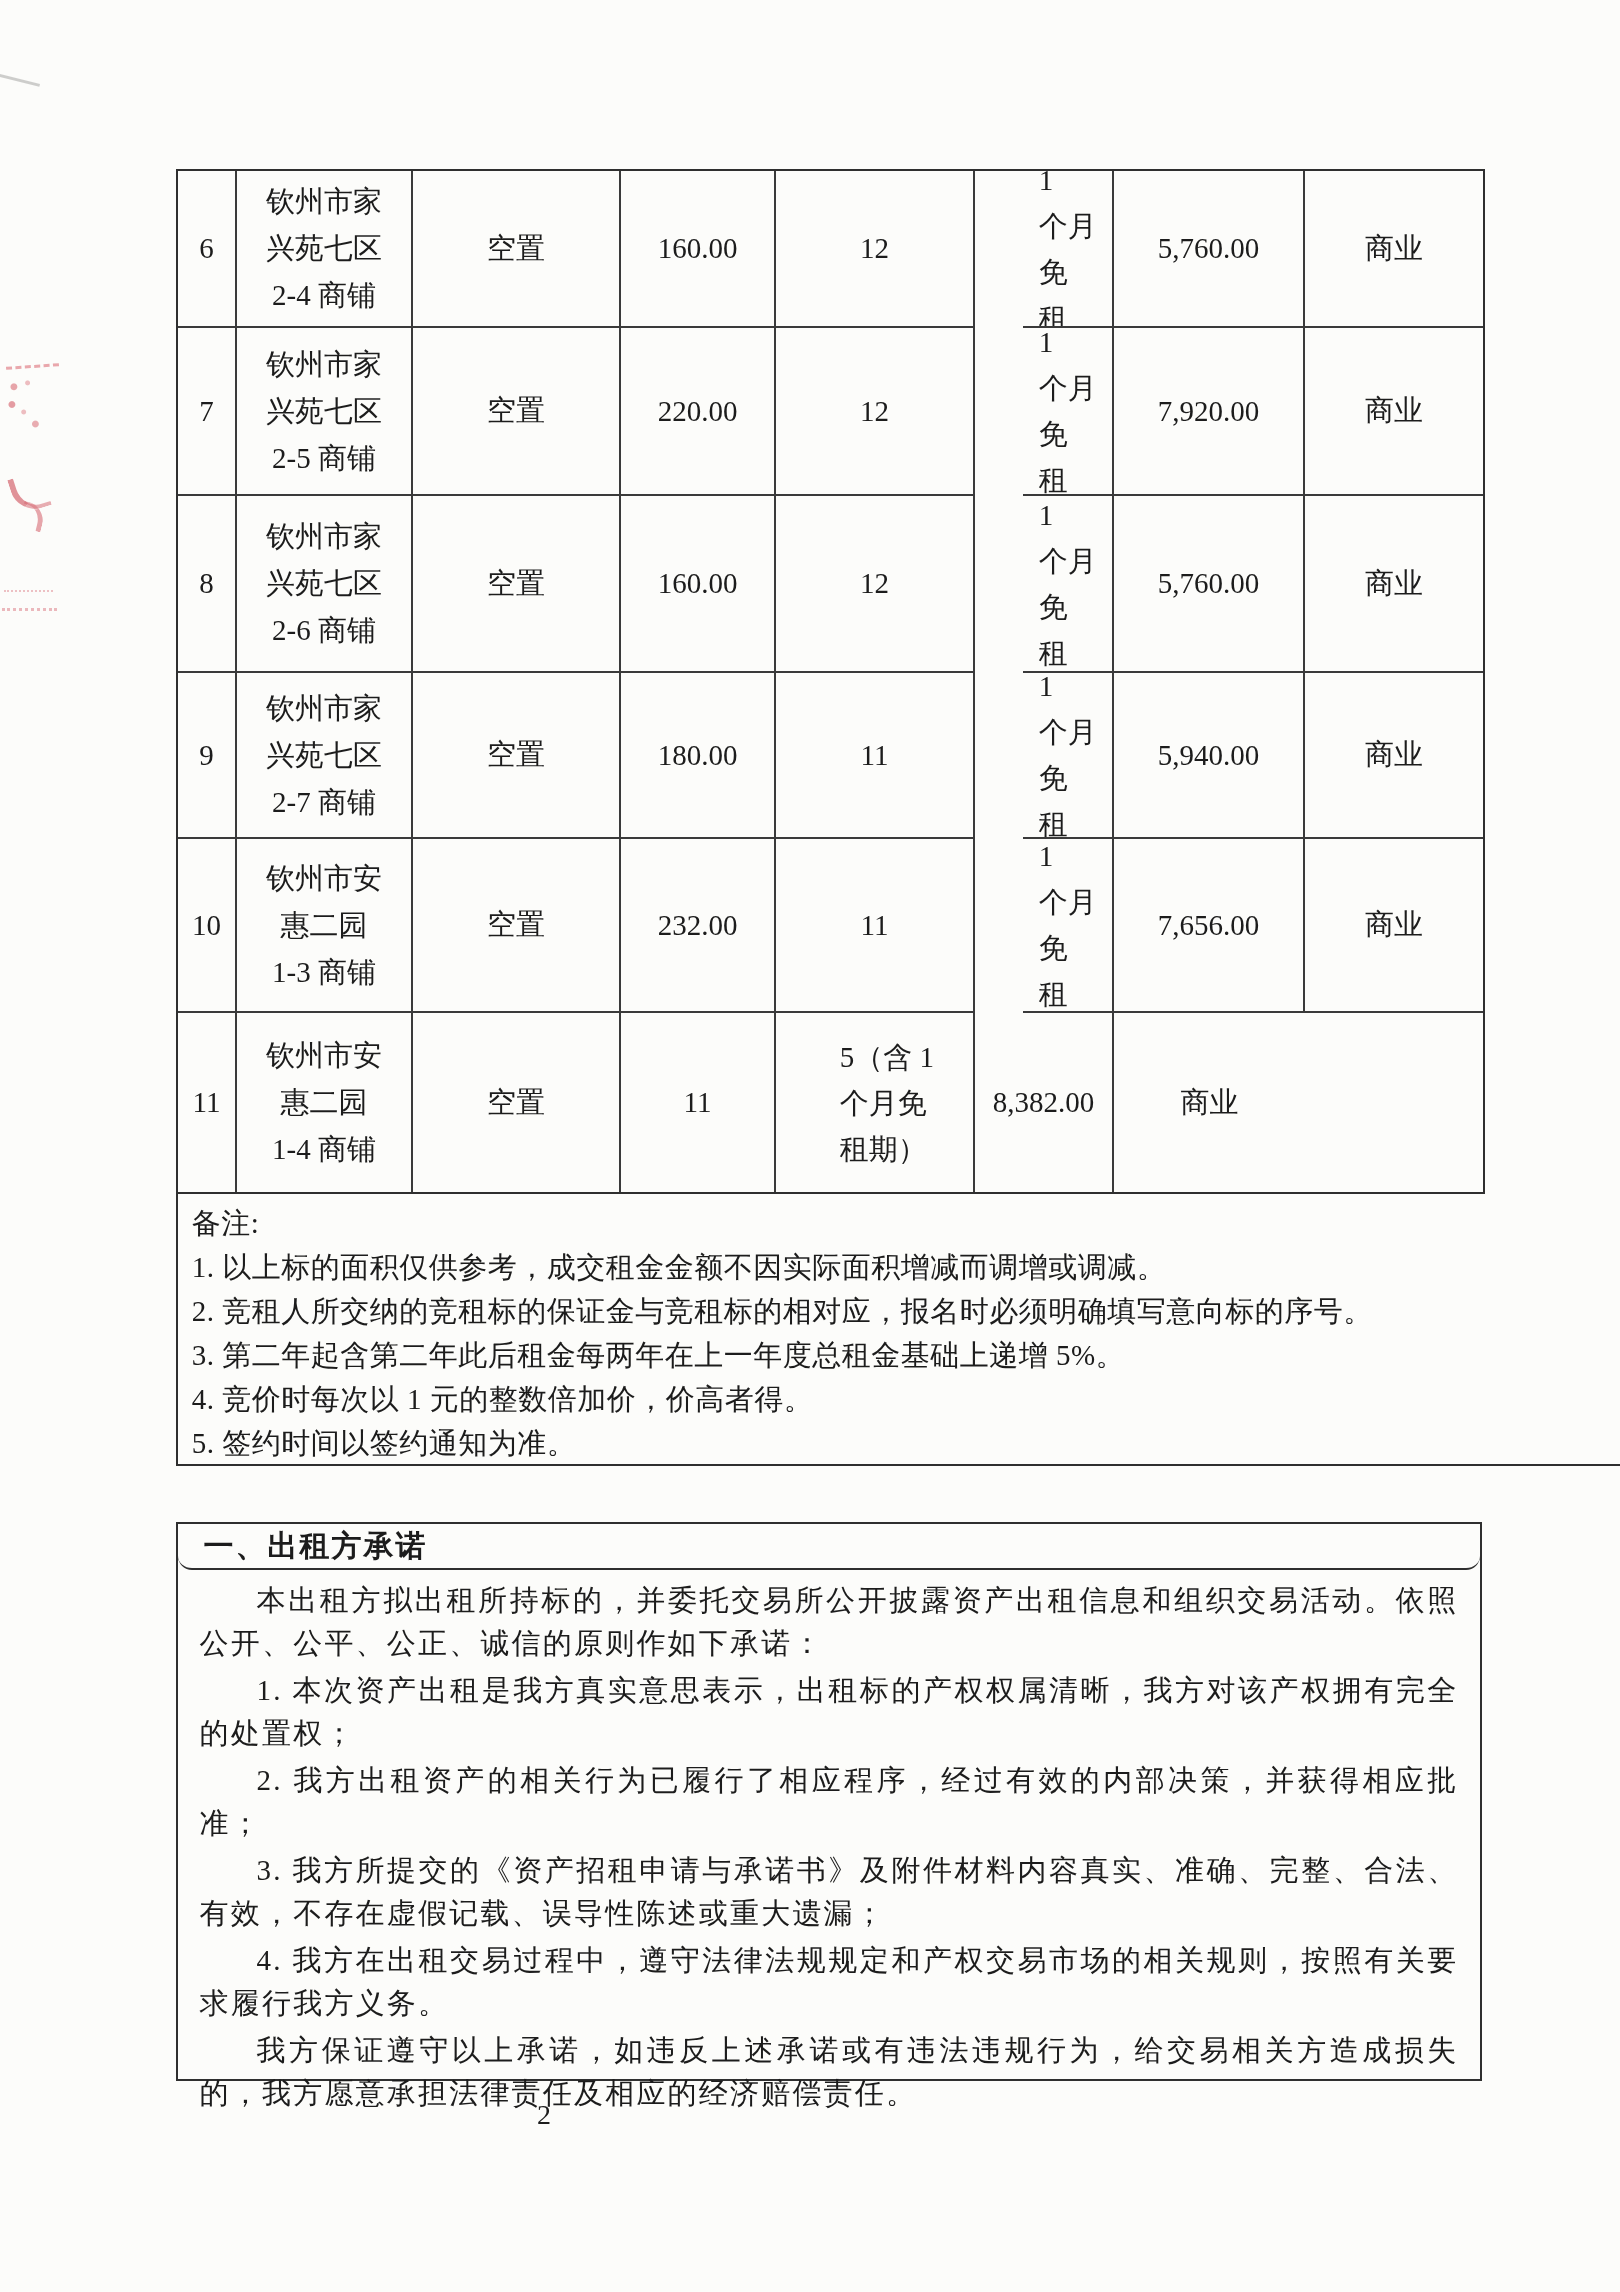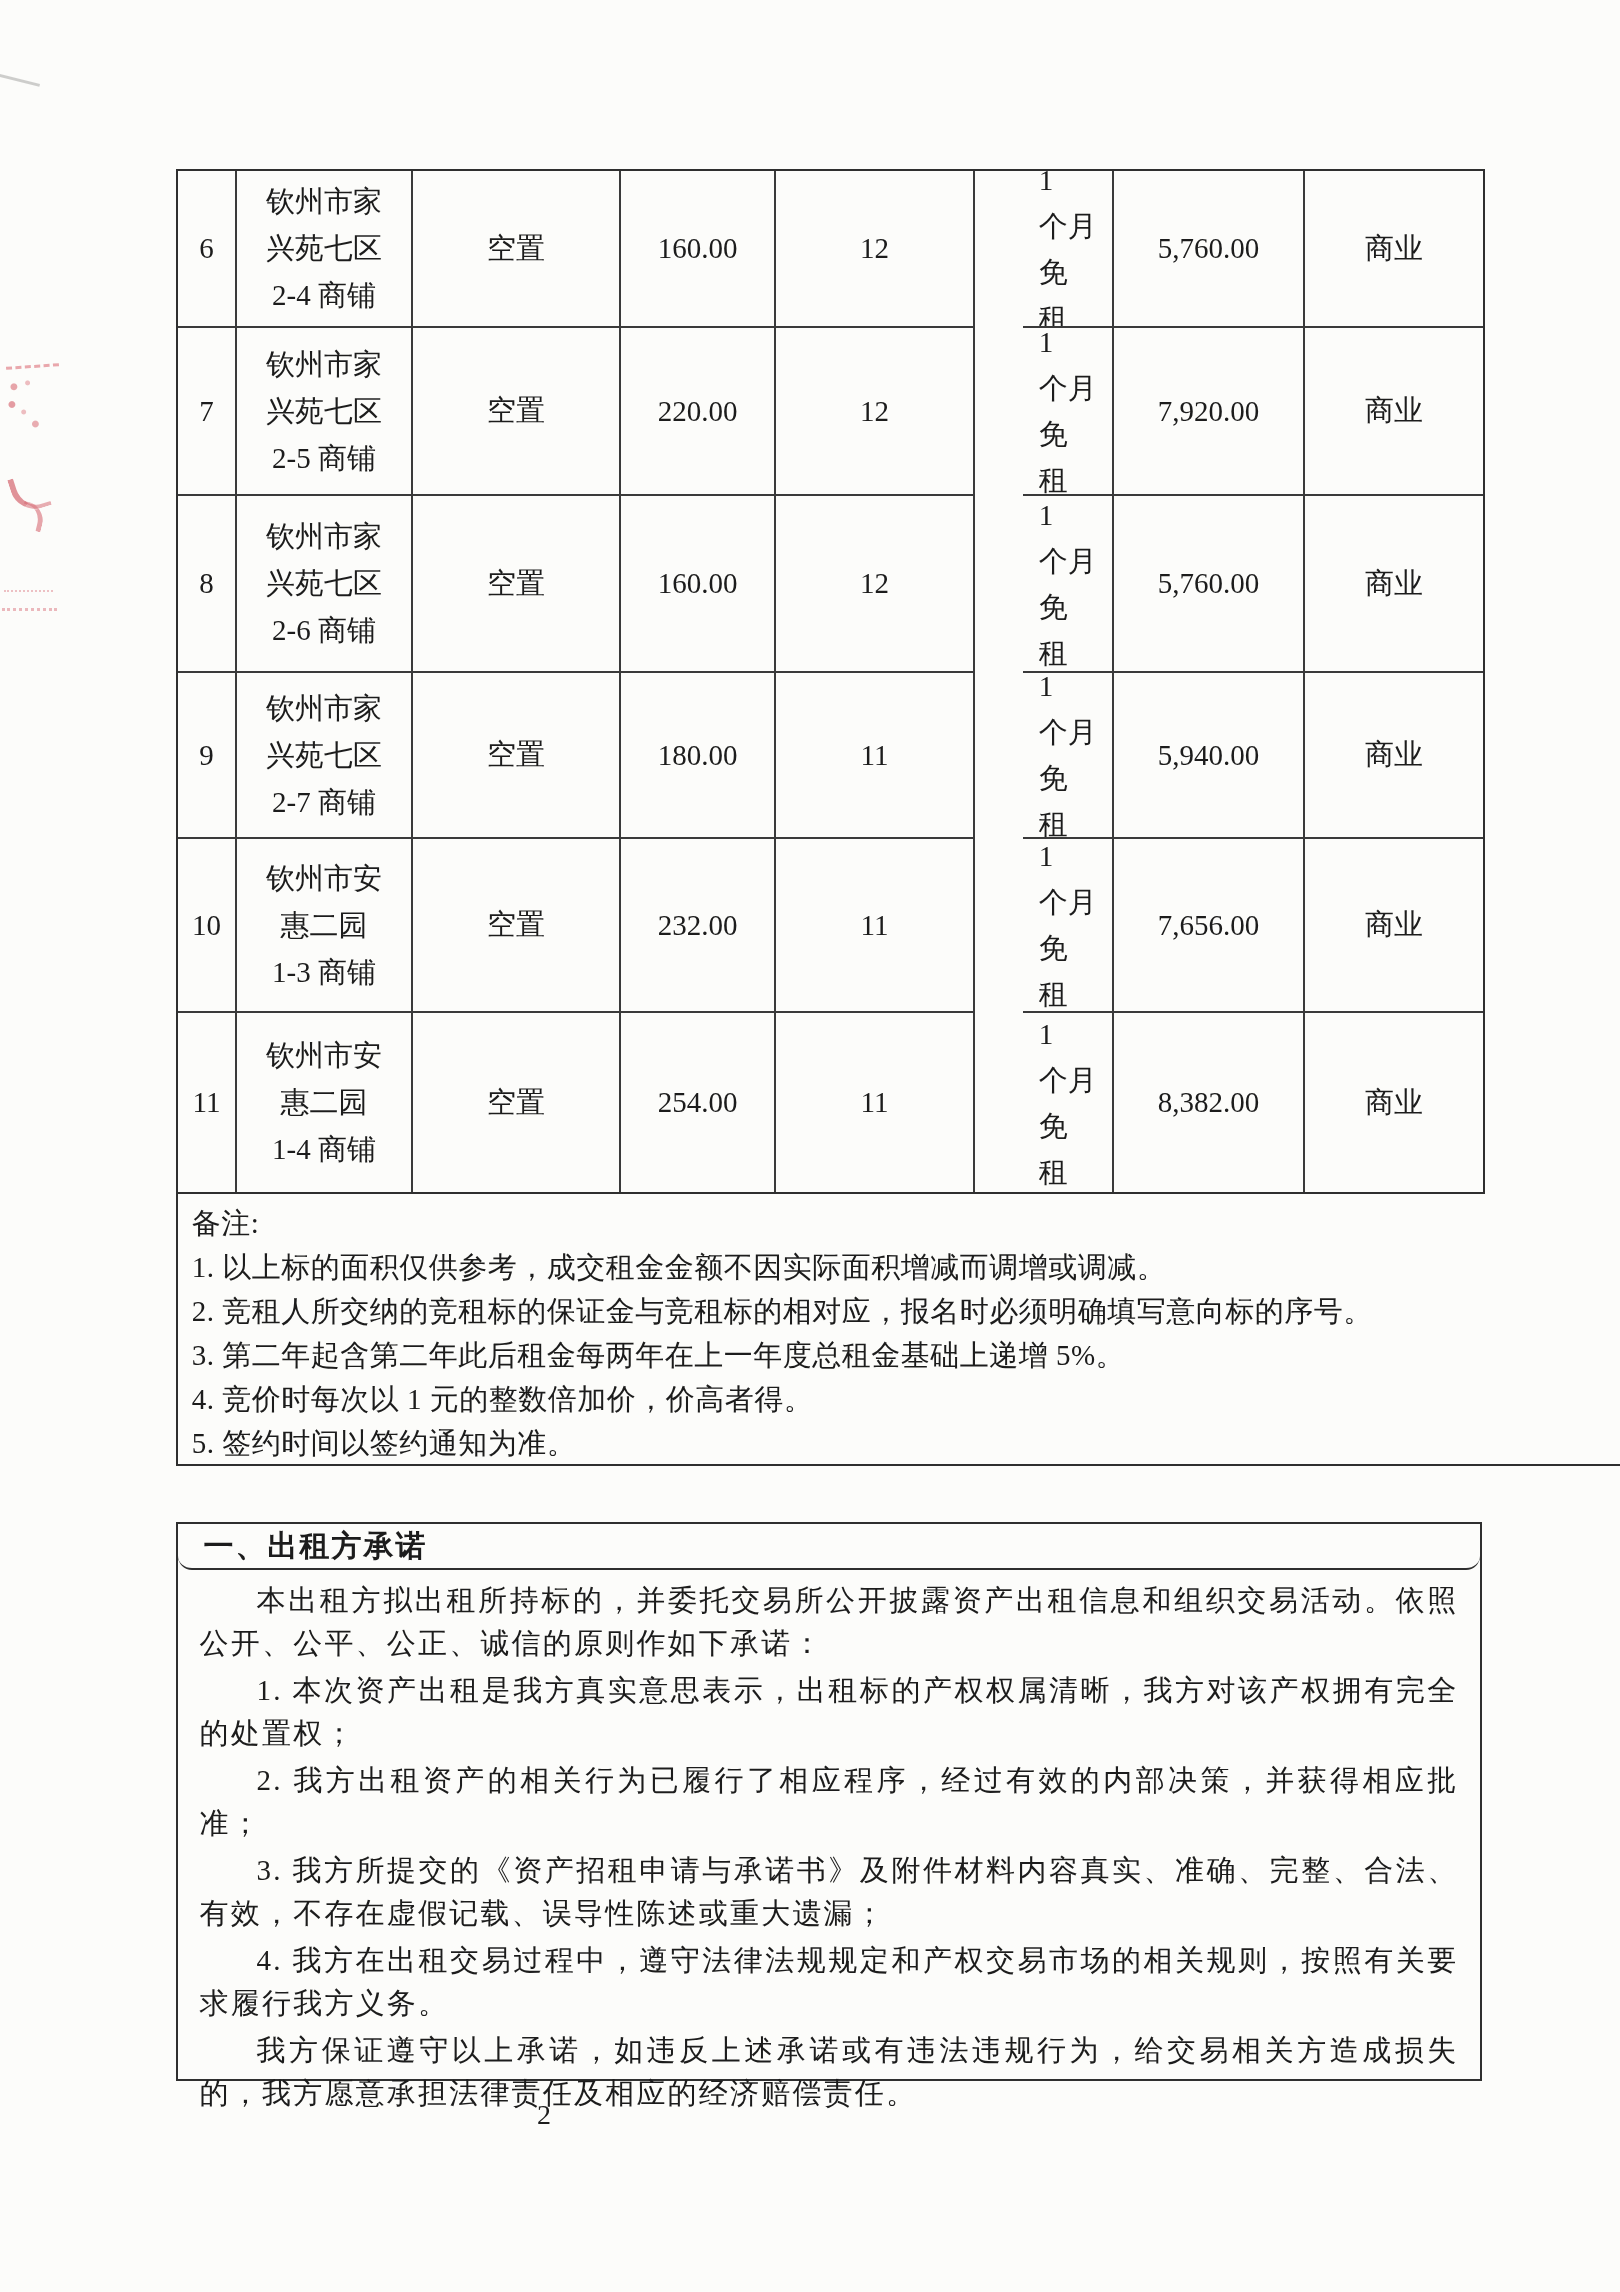--- a/index.html
+++ b/index.html
@@ -179,21 +179,20 @@
 个月免
 租期）</div>
     <div class="cell c-rent">7,656.00</div>
     <div class="cell c-type last-col">商业</div>
 
     <div class="cell c-no last-row">11</div>
     <div class="cell c-name last-row">钦州市安
 惠二园
 1-4 商铺</div>
     <div class="cell c-status last-row">空置</div>
-    <div class="cell c-area last-row">254.00</div>
     <div class="cell c-months last-row">11</div>
     <div class="cell c-term last-row">5（含 1
 个月免
 租期）</div>
     <div class="cell c-rent last-row">8,382.00</div>
     <div class="cell c-type last-col last-row">商业</div>
   </div>
 
   <div class="remarks-box">
     <div>备注:</div>

